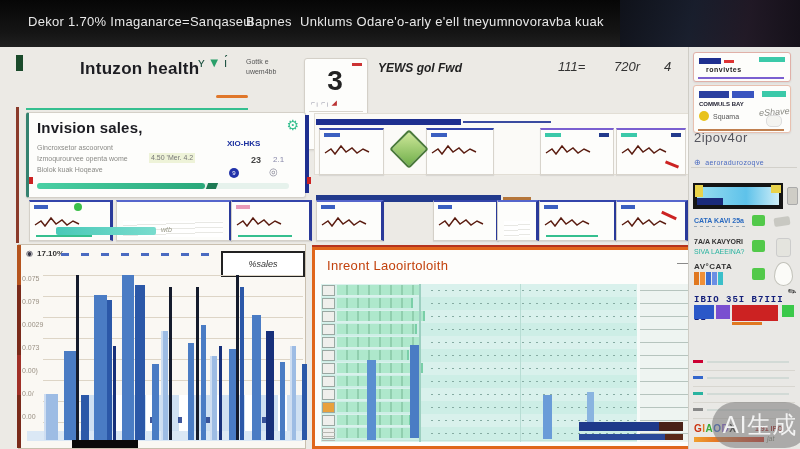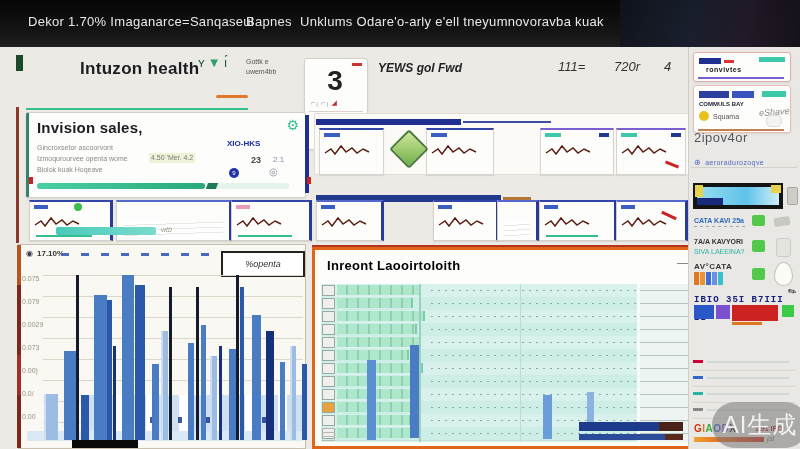--- a/index.html
+++ b/index.html
@@ -189,21 +189,21 @@
     <div class="abs" style="left:58px;top:156px;width:8px;height:8px;border-radius:50%;background:#3bbf4a"></div>
     <div class="abs" style="left:40px;top:180px;width:100px;height:8px;background:linear-gradient(90deg,#49c9b8,#7adcce);border-radius:2px"></div>
     <div class="abs" style="left:145px;top:179px;font-size:7px;font-style:italic;color:#998">wtb</div>
 
     <div class="abs" style="left:2px;top:197px;width:288px;height:205px;background:#faf8f3;border:1px solid #c9bfae;box-sizing:border-box">
       <div class="abs" style="left:-2px;top:0;width:4px;height:203px;background:linear-gradient(180deg,#b5541e 0 40px,#7a2a1a 40px 110px,#a03028 110px 150px,#7a2a1a 150px)"></div>
       <div class="abs" style="left:7px;top:4px;font-size:8px;color:#334">◉</div>
       <div class="abs" style="left:18px;top:4px;font-size:8px;font-weight:bold;color:#333">17.10%</div>
       <div class="abs" style="left:42px;top:8px;width:150px;height:3px;background-image:repeating-linear-gradient(90deg,#4a6ac0 0 8px,transparent 8px 20px)"></div>
       <div class="abs" style="left:202px;top:6px;width:80px;height:22px;background:#fff;border:2px solid #222;display:flex;align-items:center;justify-content:center">
-        <span style="font-size:9px;font-style:italic;color:#333">%openta</span>
+        <span style="font-size:9px;font-style:italic;color:#333">%sales</span>
       </div>
       <div class="abs" id="gridlines" style="left:0;top:0;width:288px;height:0">
           <div class="abs" style="left: 24px; top: 30px; width: 260px; height: 1px; background: rgb(221, 213, 198);"></div>
           <div class="abs" style="left: 24px; top: 51px; width: 260px; height: 1px; background: rgb(221, 213, 198);"></div>
           <div class="abs" style="left: 24px; top: 72px; width: 260px; height: 1px; background: rgb(221, 213, 198);"></div>
           <div class="abs" style="left: 24px; top: 93px; width: 260px; height: 1px; background: rgb(221, 213, 198);"></div>
           <div class="abs" style="left: 24px; top: 114px; width: 260px; height: 1px; background: rgb(221, 213, 198);"></div>
           <div class="abs" style="left: 24px; top: 135px; width: 260px; height: 1px; background: rgb(221, 213, 198);"></div>
           <div class="abs" style="left: 24px; top: 156px; width: 260px; height: 1px; background: rgb(221, 213, 198);"></div>
           <div class="abs" style="left: 24px; top: 177px; width: 260px; height: 1px; background: rgb(221, 213, 198);"></div>
@@ -244,21 +244,21 @@
           <div class="abs" style="left: 233px; bottom: 8px; width: 9px; height: 125px; background: rgb(74, 124, 196);"></div>
           <div class="abs" style="left: 247px; bottom: 8px; width: 8px; height: 109px; background: rgb(23, 48, 122);"></div>
           <div class="abs" style="left: 261px; bottom: 8px; width: 5px; height: 78px; background: rgb(74, 124, 196);"></div>
           <div class="abs" style="left: 271px; bottom: 8px; width: 6px; height: 94px; background: linear-gradient(90deg, rgba(255, 255, 255, 0.5) 0px, rgba(255, 255, 255, 0.5) 2px, transparent 2px, transparent 5px) rgb(157, 188, 228);"></div>
           <div class="abs" style="left: 283px; bottom: 8px; width: 5px; height: 76px; background: rgb(43, 88, 168);"></div>
         </div>
       <div class="abs" style="left:53px;top:195px;width:66px;height:8px;background:#0a0a0a"></div>
     </div>
 
     <div class="abs" style="left:296px;top:200px;width:389px;height:202px;background:#fdfdfb;border:3px solid #e0661c;box-sizing:border-box;box-shadow:0 -2px 0 #b5341e">
-      <div class="abs" style="left:12px;top:8px;font-size:13px;font-weight:bold;color:#000000;letter-spacing:.3px">Inreont Laooirtoloith</div>
+      <div class="abs" style="left:12px;top:8px;font-size:13px;font-weight:normal;color:#c2410c;letter-spacing:.3px">Inreont Laooirtoloith</div>
       <div class="abs" style="left:362px;top:6px;font-size:11px;color:#666">—</div>
       <div class="abs" style="left:6px;top:34px;width:377px;height:158px;background:#d9f1ec"></div>
       <div class="abs" id="tablerows" style="left:0;top:0;width:383px;height:0">
           <div class="abs" style="left: 6px; top: 34px; width: 377px; height: 13px; border-bottom: 1px solid rgb(194, 228, 218); background: rgb(217, 241, 236);">
             <div class="abs" style="left: 1px; top: 1px; width: 11px; height: 9px; background: rgb(239, 239, 236); border: 1px solid rgb(154, 168, 162);"></div>
             <div class="abs" style="left: 16px; top: 1px; width: 82px; height: 10px; background: repeating-linear-gradient(90deg, transparent 0px, transparent 9px, rgba(90, 160, 120, 0.35) 9px, rgba(90, 160, 120, 0.35) 11px) rgb(174, 232, 204); border-right: 2px solid rgb(122, 207, 168);"></div>
             <div class="abs" style="left: 110px; top: 6px; width: 205px; height: 1px; background-image: repeating-linear-gradient(90deg, rgb(133, 171, 162) 0px, rgb(133, 171, 162) 2px, transparent 2px, transparent 7px);"></div>
           </div>
           <div class="abs" style="left: 6px; top: 47px; width: 377px; height: 13px; border-bottom: 1px solid rgb(194, 228, 218); background: rgb(205, 238, 230);">
             <div class="abs" style="left: 1px; top: 1px; width: 11px; height: 9px; background: rgb(239, 239, 236); border: 1px solid rgb(154, 168, 162);"></div>

